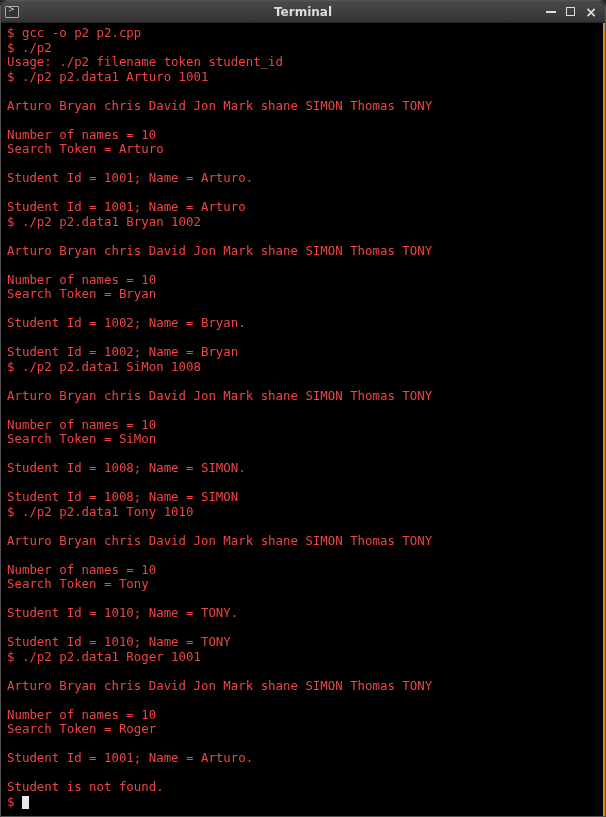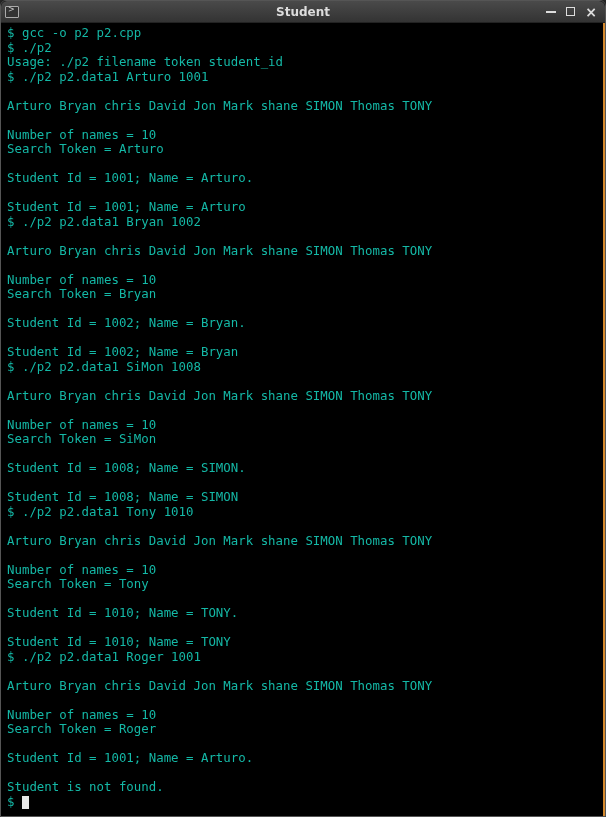--- a/index.html
+++ b/index.html
@@ -96,21 +96,21 @@
     }
     .terminal-body {
       flex: 1;
       background: #000;
       padding: 3px 6px;
       overflow: hidden;
       position: relative;
       border-right: 2px solid #d68a2e;
     }
     .terminal-content {
-      color: #14b8a6;
+      color: #ef4444;
       font-size: 12.4px;
       line-height: 14.5px;
       white-space: pre;
       font-family: "DejaVu Sans Mono", "Liberation Mono", monospace;
     }
     .cursor {
       display: inline-block;
       width: 7px;
       height: 13px;
       background: #e8e8e8;
@@ -118,21 +118,21 @@
     }
   </style>
 </head>
 <body>
 
 <div class="window">
   <div class="titlebar">
     <div class="titlebar-left">
       <span class="app-icon"></span>
     </div>
-    <div class="titlebar-center">Student</div>
+    <div class="titlebar-center">Terminal</div>
     <div class="titlebar-right">
       <span class="win-btn"><span class="minimize-line"></span></span>
       <span class="win-btn"><span class="maximize-box"></span></span>
       <span class="win-btn close-x"><span>×</span></span>
     </div>
   </div>
   <div class="terminal-body">
     <div class="terminal-content"><span id="lines">$ gcc -o p2 p2.cpp
 $ ./p2
 Usage: ./p2 filename token student_id

